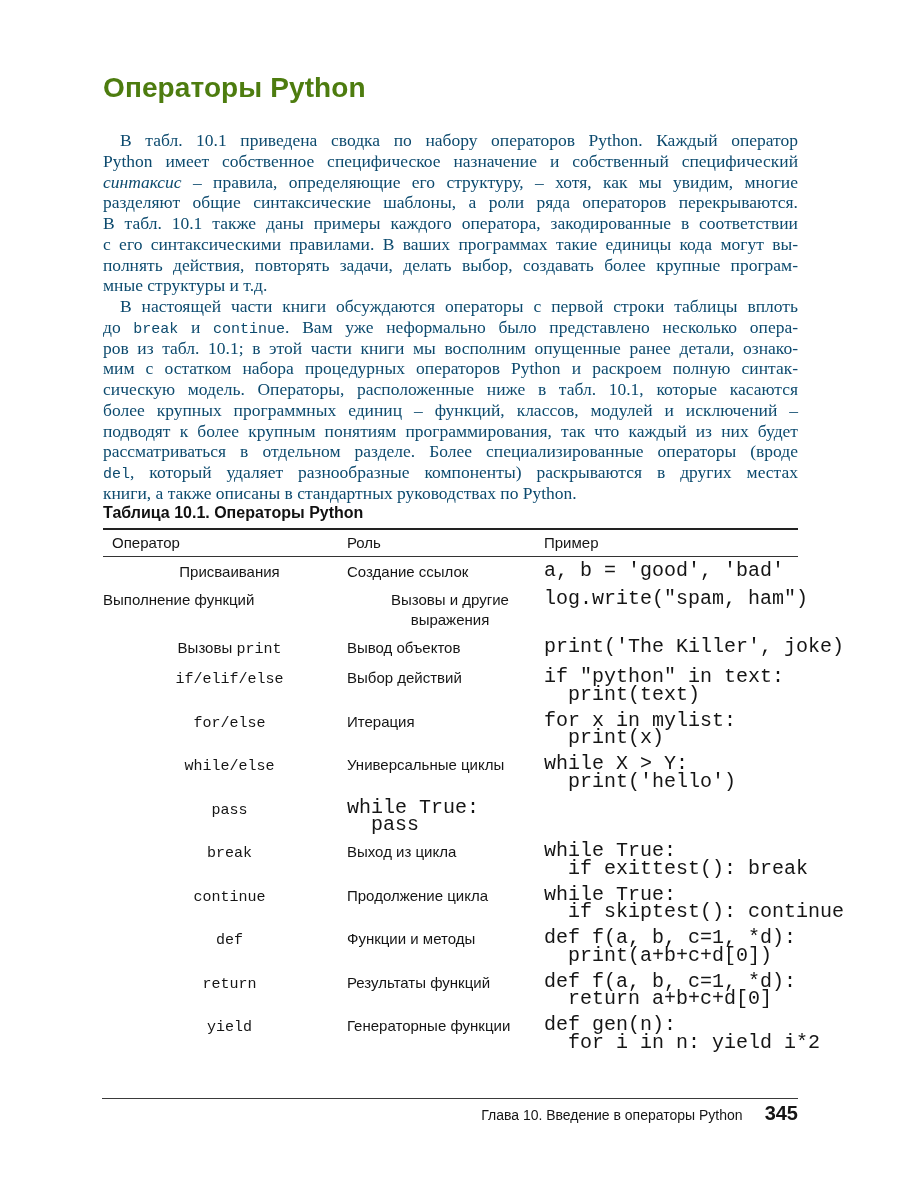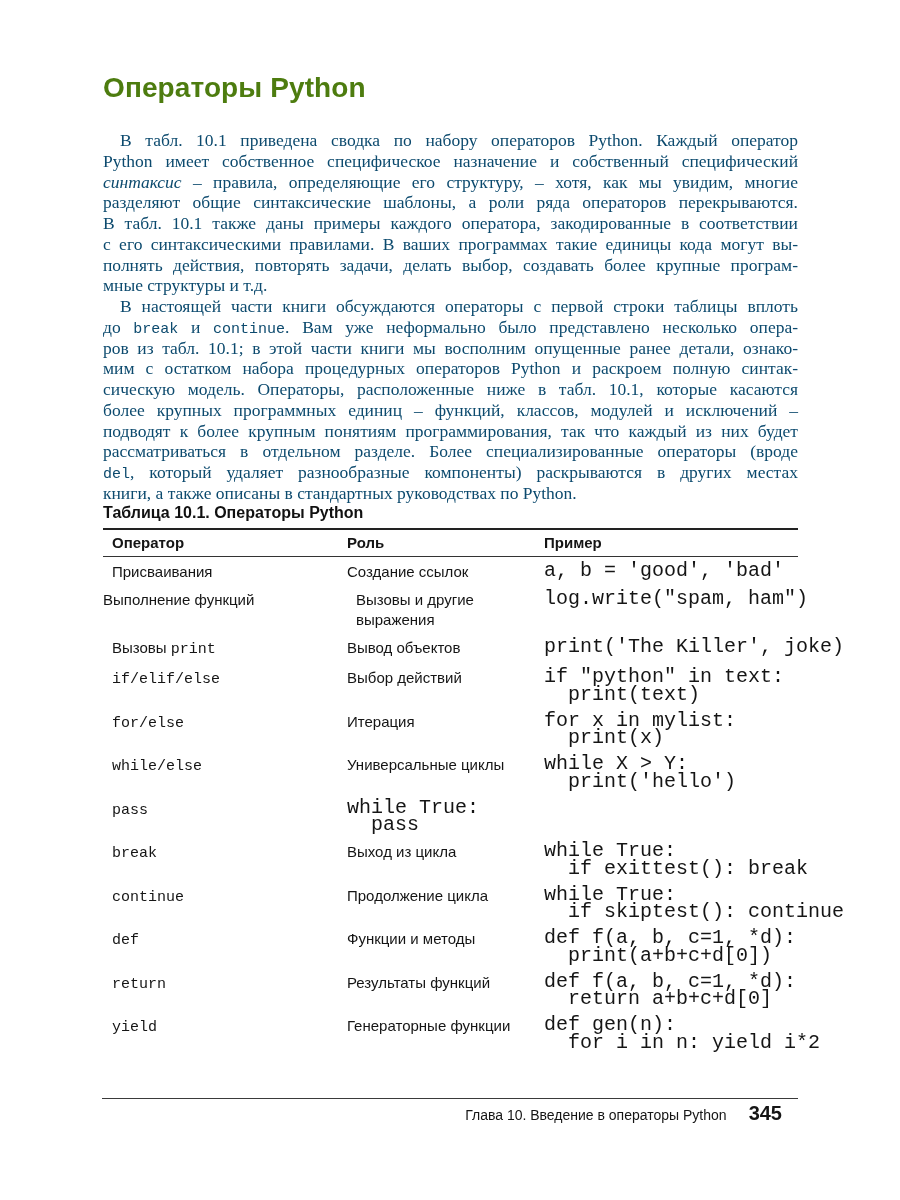--- a/index.html
+++ b/index.html
@@ -69,35 +69,35 @@
       color: #151515;
     }
     .thead {
       display: grid;
       grid-template-columns: 244px 197px 254px;
       height: 26px;
       border-bottom: 1px solid #333;
       box-sizing: content-box;
     }
     .thead .hcell {
-      font-weight: bold;
+      font-weight: normal;
       line-height: 26px;
       padding-left: 9px;
     }
     .thead .hcell.h2, .thead .hcell.h3 { padding-left: 0; }
     .trow {
       display: grid;
       grid-template-columns: 244px 197px 254px;
     }
     .cell {
       padding-top: 5px;
       padding-bottom: 3px;
       line-height: 20px;
     }
-    .c-op { padding-left: 9px; }
+    .c-op { padding-left: 9px; text-align: center; }
     .c-op .seg-code {
       font-size: 15px;
     }
     .c-ex {
       font-family: "Liberation Mono", monospace;
       font-size: 20px;
       white-space: pre;
     }
     .code-line {
       line-height: 17.75px;
@@ -106,21 +106,21 @@
     .footer-rule {
       position: absolute;
       left: 102px;
       top: 1098px;
       width: 696px;
       height: 0;
       border-top: 1.5px solid #3a3a3a;
     }
     .footer {
       position: absolute;
-      right: 118px;
+      right: 102px;
       top: 1101px;
       display: flex;
       align-items: baseline;
       gap: 22px;
       font-family: "Liberation Sans", sans-serif;
       color: #151515;
       text-align: center;
     }
     .running-title {
       font-size: 14px;

